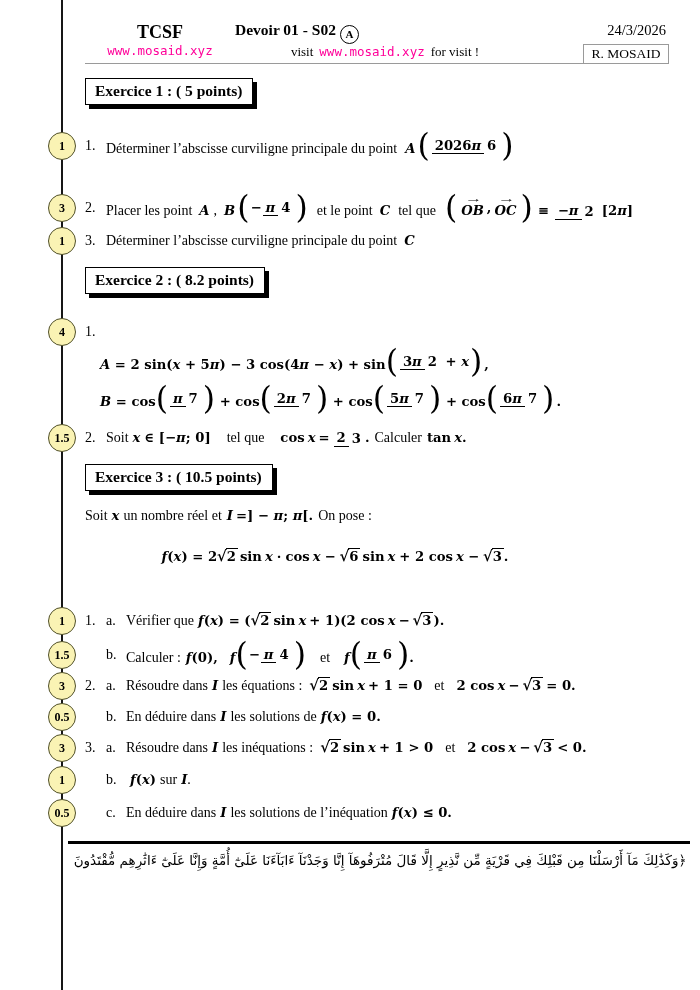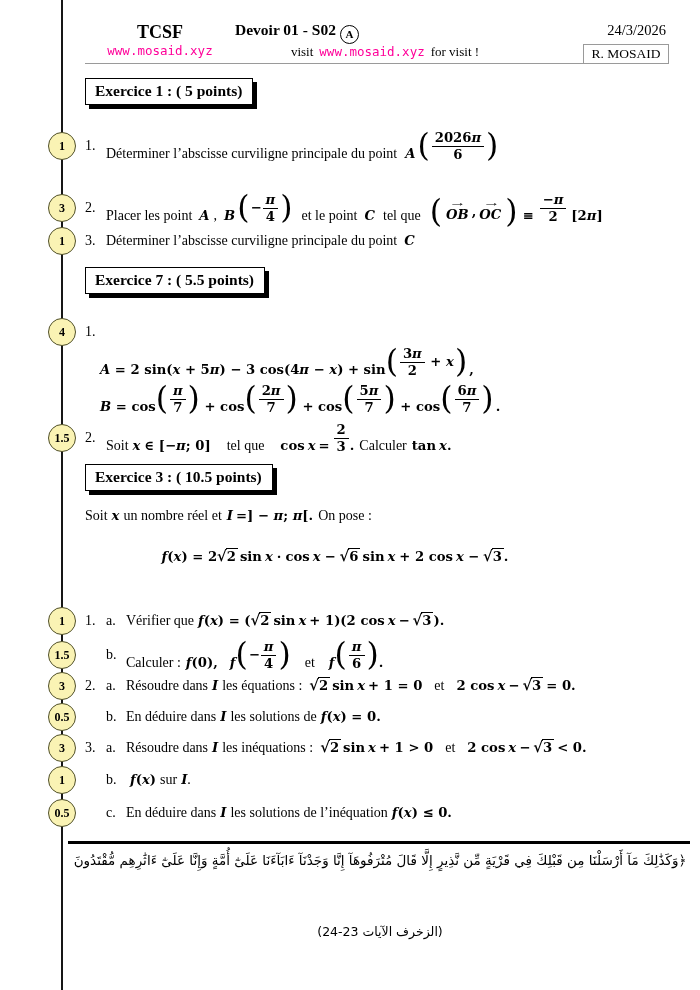--- a/index.html
+++ b/index.html
@@ -29,21 +29,21 @@
   
   .row{position:absolute;left:85px;display:flex;align-items:center;font-size:14px;line-height:1.25;
        white-space:pre;}
   .qnum{flex:none;width:21px;font-size:14px;}
   .qlet{flex:none;width:20px;font-size:14px;}
   .math{display:inline-flex;align-items:flex-end;}
   .math .r{font-family:"Liberation Serif",serif;}
   .math .m{font-family:"DejaVu Serif","Liberation Serif",serif;font-weight:700;font-size:13.2px;}
   .math .i{font-style:italic;}
   .math .g{display:inline-block;height:1px;}
-  .frac{display:inline-flex;flex-direction:column;align-items:center;font-size:12px;
+  .frac{display:inline-flex;flex-direction:row;align-items:center;font-size:12px;
         line-height:1.18;margin:0 1px;}
   .frac .num{padding:0 3px;border-bottom:1.3px solid #000;display:inline-flex;align-items:center;justify-content:center;}
   .frac .den{padding:0 3px;display:inline-flex;align-items:center;justify-content:center;}
   .sqrt{display:inline-flex;align-items:flex-start;}
   .sqrt .rad{font-family:"DejaVu Serif",serif;font-weight:700;font-size:1.05em;line-height:1.1;}
   .sqrt .rd{border-top:1.4px solid #000;padding:0 2px 0 1px;margin-left:-1px;display:inline-flex;align-items:center;}
   .bp{display:inline-flex;align-items:center;}
   .bp .par{font-family:"DejaVu Serif",serif;font-weight:400;font-size:225%;line-height:0.75;}
   .bp .pc{display:inline-flex;align-items:center;margin:0 1px;}
   .vec{position:relative;display:inline-block;margin:0 3px;padding-top:5px;}
@@ -89,21 +89,21 @@
     <span class="circ">3</span>
     <span class="qnum">2.</span>
     <span class="math"><span class="r">Placer les point</span><span class="g" style="width: 7px;"></span><span class="m i">A</span><span class="g" style="width: 4px;"></span><span class="r">,</span><span class="g" style="width: 7px;"></span><span class="m i">B</span><span class="g" style="width: 2px;"></span><span class="bp"><span class="par">(</span><span class="pc"><span class="m">−</span><span class="frac"><span class="num"><span class="m i">π</span></span><span class="den"><span class="m">4</span></span></span></span><span class="par">)</span></span><span class="g" style="width: 9px;"></span><span class="r">et le point</span><span class="g" style="width: 7px;"></span><span class="m i">C</span><span class="g" style="width: 8px;"></span><span class="r">tel que</span><span class="g" style="width: 9px;"></span><span class="bp"><span class="par">(</span><span class="pc"><span class="vec"><span class="ar">→</span><span class="m i">OB</span></span><span class="m">,</span><span class="vec"><span class="ar">→</span><span class="m i">OC</span></span></span><span class="par">)</span></span><span class="g" style="width: 5px;"></span><span class="m">≡</span><span class="g" style="width: 5px;"></span><span class="frac"><span class="num"><span class="m">−</span><span class="m i">π</span></span><span class="den"><span class="m">2</span></span></span><span class="g" style="width: 4px;"></span><span class="m">[2</span><span class="m i">π</span><span class="m">]</span></span>
   </div>
   <div class="row" style="top:230px;height:22px">
     <span class="circ">1</span>
     <span class="qnum">3.</span>
     <span class="math"><span class="r">Déterminer l’abscisse curviligne principale du point</span><span class="g" style="width: 7px;"></span><span class="m i">C</span></span>
   </div>
 
-  <div class="exbox" style="top:267px">Exercice 7 : ( 5.5 points)</div>
+  <div class="exbox" style="top:267px">Exercice 2 : ( 8.2 points)</div>
 
   <div class="row" style="top:321px;height:22px">
     <span class="circ">4</span>
     <span class="qnum">1.</span>
   </div>
   <div class="row" style="top:342px;height:40px;left:100px">
     <span class="math"><span class="m i">A</span><span class="m"> = 2 sin(</span><span class="m i">x</span><span class="m"> + 5</span><span class="m i">π</span><span class="m">) − 3 cos(4</span><span class="m i">π</span><span class="m"> − </span><span class="m i">x</span><span class="m">) + sin</span><span class="bp"><span class="par">(</span><span class="pc"><span class="frac"><span class="num"><span class="m">3</span><span class="m i">π</span></span><span class="den"><span class="m">2</span></span></span><span class="m"> + </span><span class="m i">x</span></span><span class="par">)</span></span><span class="g" style="width: 2px;"></span><span class="m">,</span></span>
   </div>
   <div class="row" style="top:378px;height:42px;left:100px">
     <span class="math"><span class="m i">B</span><span class="m"> = cos</span><span class="bp"><span class="par">(</span><span class="pc"><span class="frac"><span class="num"><span class="m i">π</span></span><span class="den"><span class="m">7</span></span></span></span><span class="par">)</span></span><span class="m"> + cos</span><span class="bp"><span class="par">(</span><span class="pc"><span class="frac"><span class="num"><span class="m">2</span><span class="m i">π</span></span><span class="den"><span class="m">7</span></span></span></span><span class="par">)</span></span><span class="m"> + cos</span><span class="bp"><span class="par">(</span><span class="pc"><span class="frac"><span class="num"><span class="m">5</span><span class="m i">π</span></span><span class="den"><span class="m">7</span></span></span></span><span class="par">)</span></span><span class="m"> + cos</span><span class="bp"><span class="par">(</span><span class="pc"><span class="frac"><span class="num"><span class="m">6</span><span class="m i">π</span></span><span class="den"><span class="m">7</span></span></span></span><span class="par">)</span></span><span class="g" style="width: 2px;"></span><span class="m">.</span></span>
@@ -161,14 +161,13 @@
   </div>
   <div class="row" style="top:802px;height:22px">
     <span class="circ">0.5</span>
     <span class="qnum"></span>
     <span class="qlet">c.</span>
     <span class="math"><span class="r">En déduire dans</span><span class="g" style="width: 4px;"></span><span class="m i">I</span><span class="g" style="width: 4px;"></span><span class="r">les solutions de l’inéquation</span><span class="g" style="width: 4px;"></span><span class="m i">f</span><span class="m">(</span><span class="m i">x</span><span class="m">) ≤ 0.</span></span>
   </div>
 
   <div class="trule"></div>
   <div class="ar-line" style="top:848px">﴿وَكَذَٰلِكَ مَآ أَرْسَلْنَا مِن قَبْلِكَ فِي قَرْيَةٍ مِّن نَّذِيرٍ إِلَّا قَالَ مُتْرَفُوهَآ إِنَّا وَجَدْنَآ ءَابَآءَنَا عَلَىٰٓ أُمَّةٍ وَإِنَّا عَلَىٰٓ ءَاثَٰرِهِم مُّقْتَدُونَ</div>
-  <div class="ar-src" style="top:924px">(الزخرف الآيات 23-24)</div>
 </div>
 
 </body></html>

